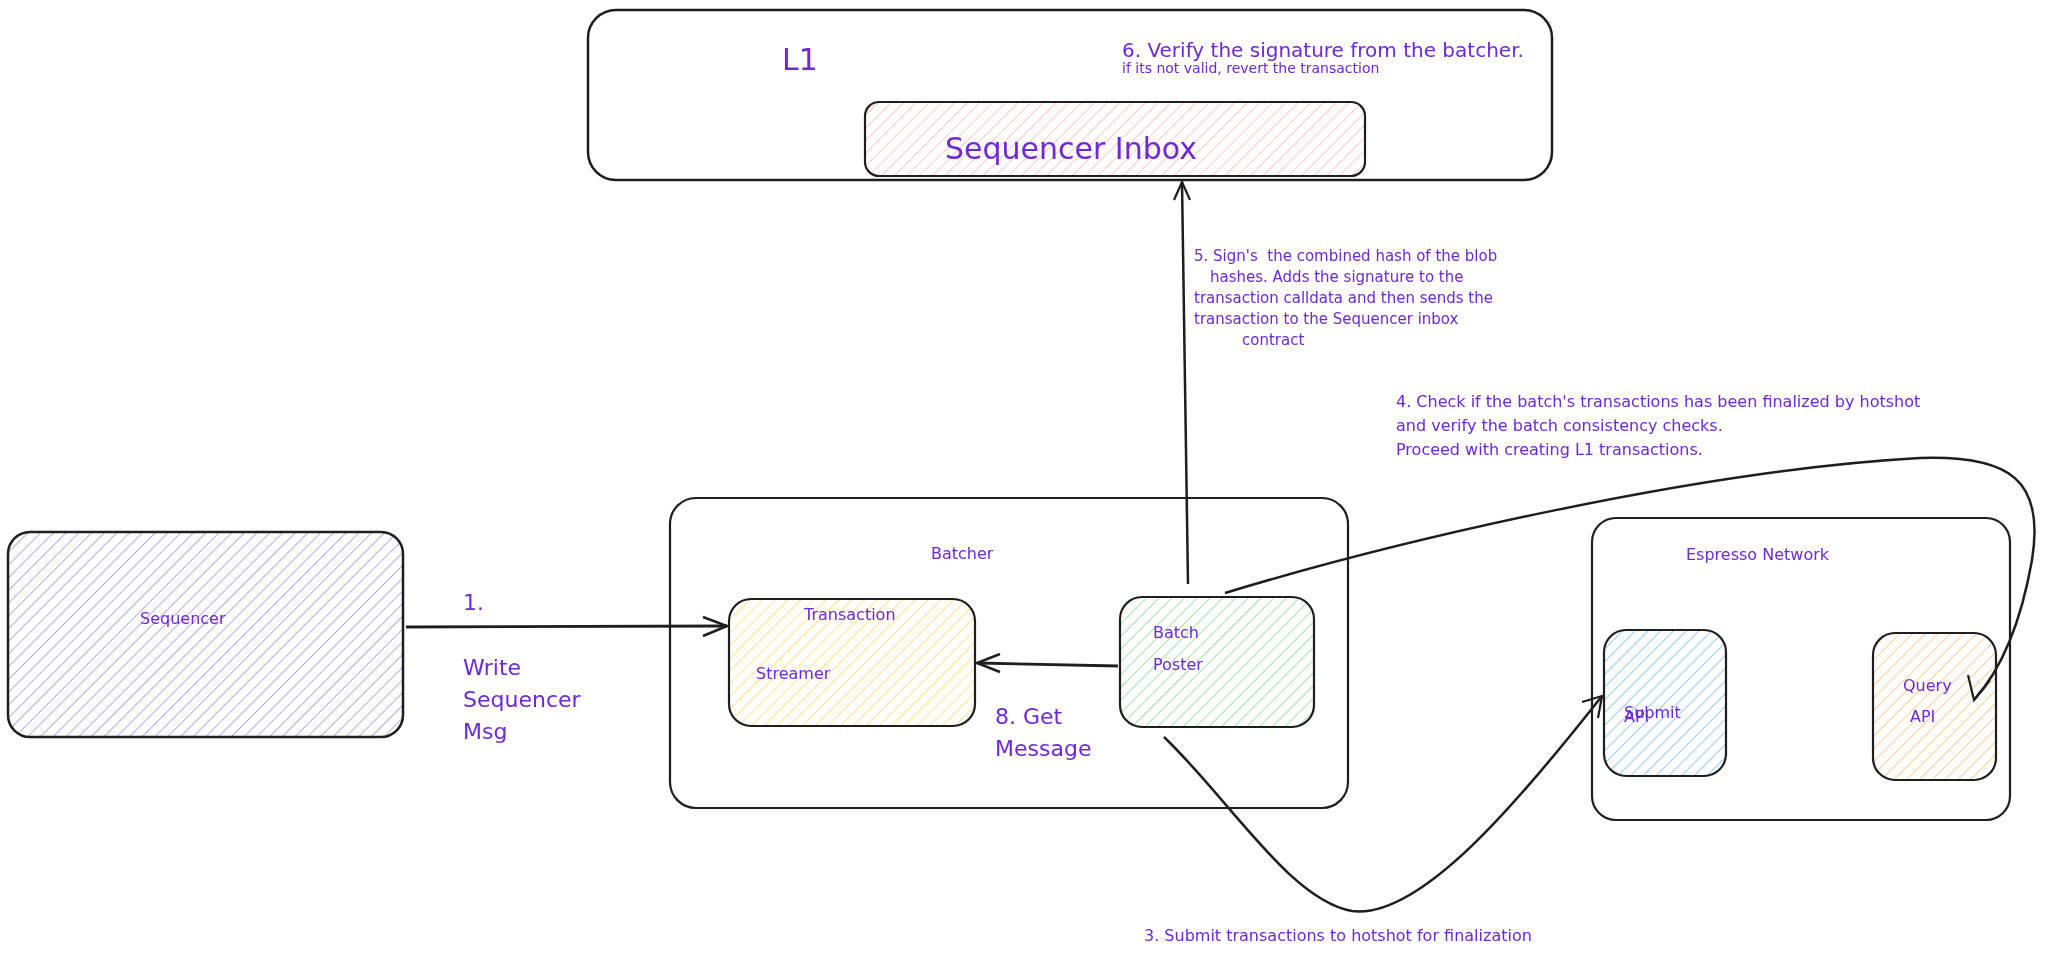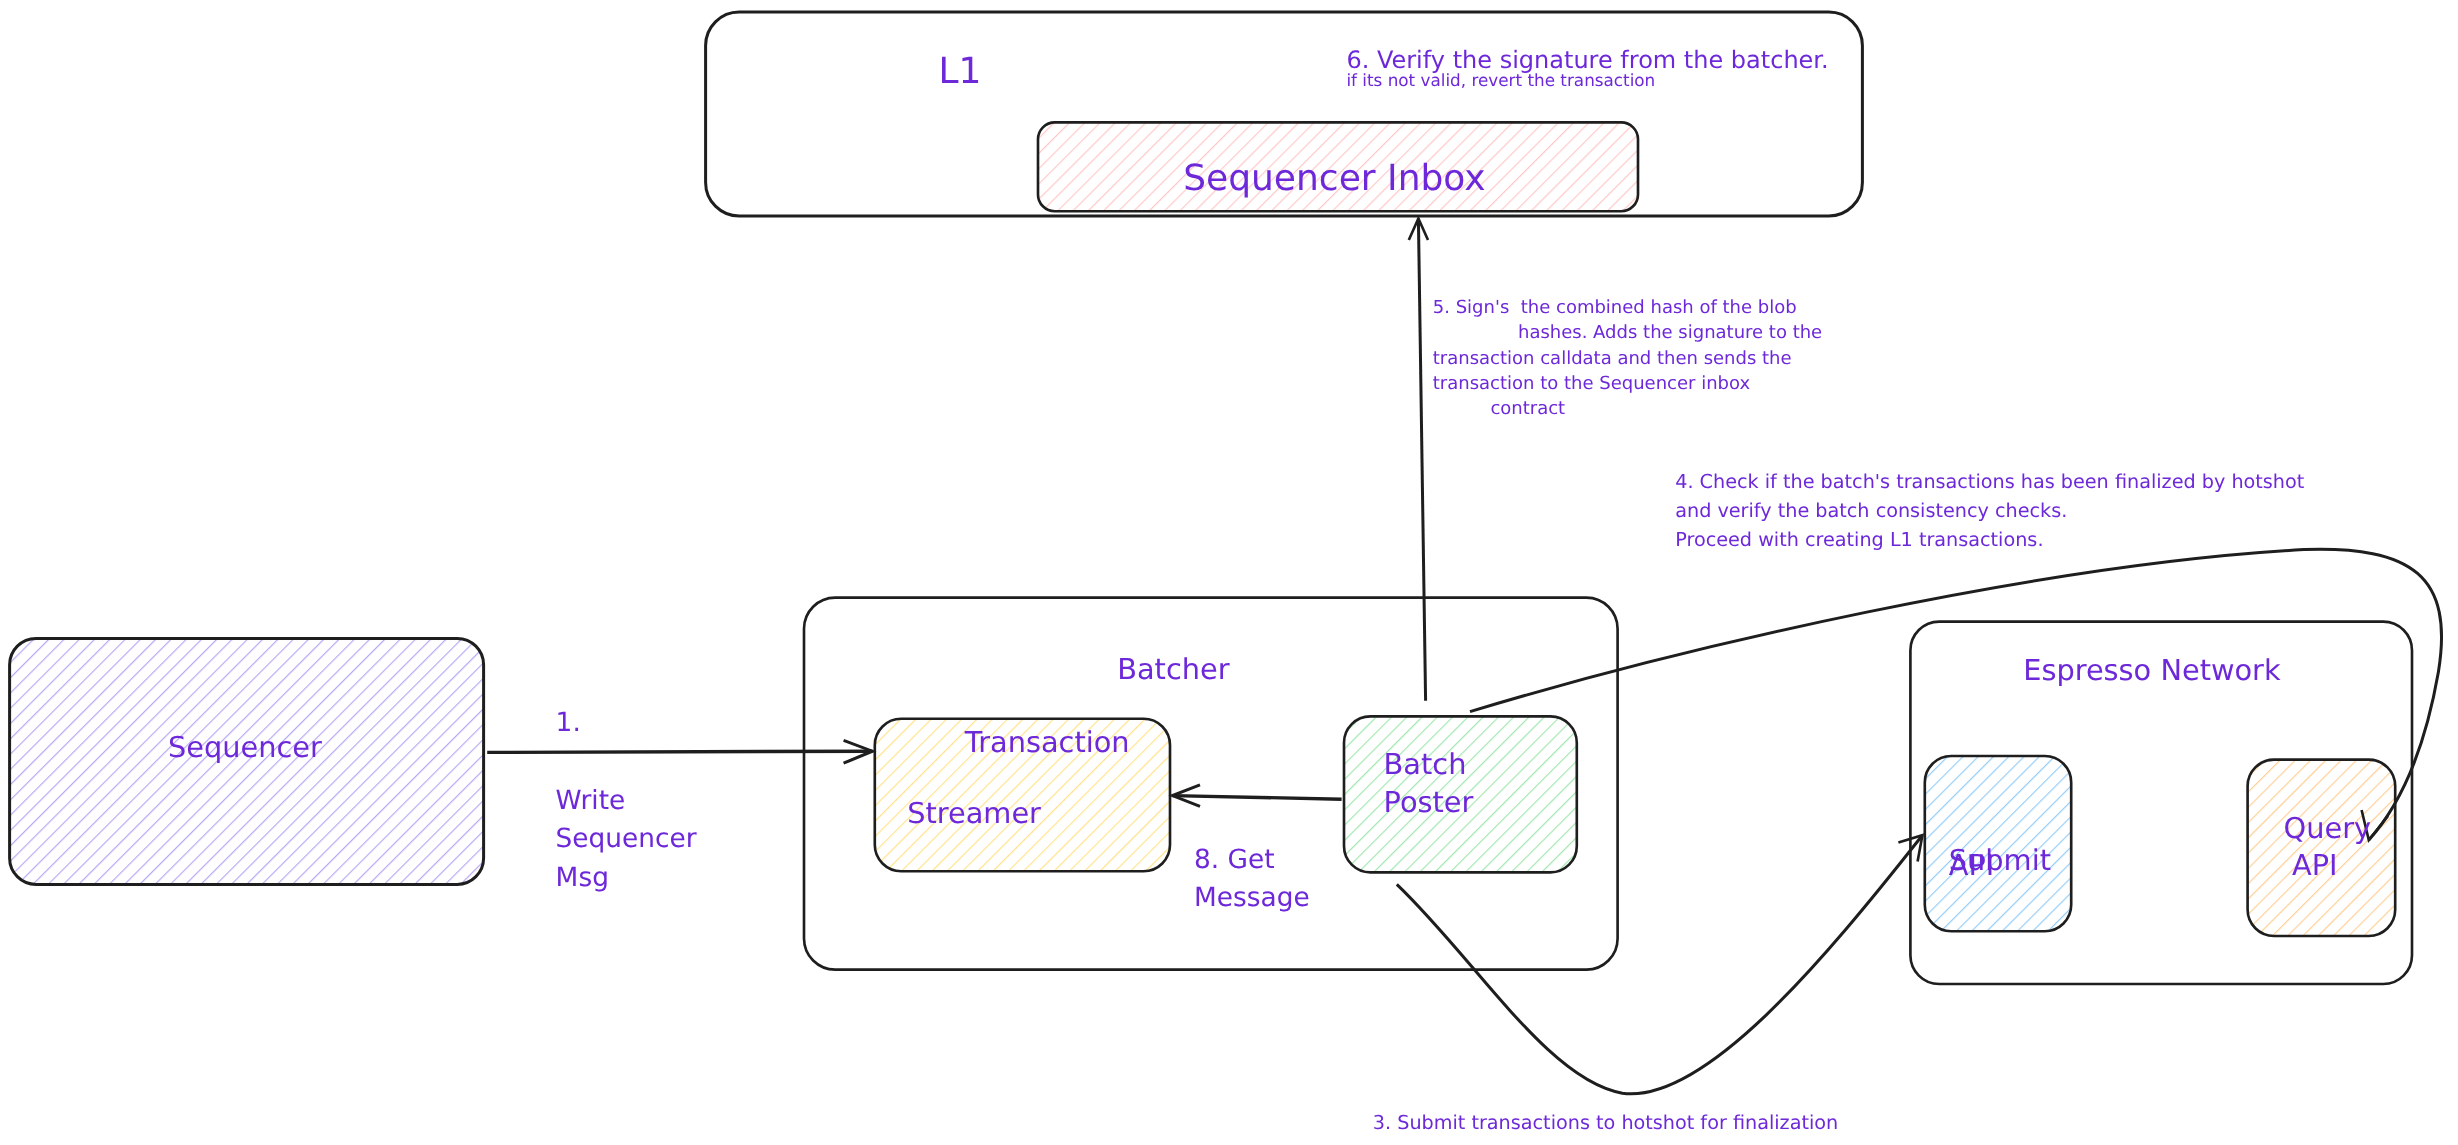--- a/index.html
+++ b/index.html
@@ -1,21 +1,21 @@
 <!DOCTYPE html>
 <html><head>
 <meta charset="utf-8">
 <style>
   html, body { margin: 0; padding: 0; background: #ffffff; }
   body { width: 2048px; height: 954px; position: relative; overflow: hidden;
          font-family: "DejaVu Sans", sans-serif; color: #1e1e1e; }
   #canvas { position: absolute; left: 0; top: 0; }
   .txt { position: absolute; white-space: pre; color: #6d28d9; font-family: "DejaVu Sans", sans-serif; }
   .lbl-lg { font-size: 30px; }
-  .lbl-md { font-size: 24px; }
+  .lbl-md { font-size: 16px; }
   .lbl-sm { font-size: 22px; }
   .note { font-size: 15px; line-height: 21px; }
   .note-lg { font-size: 16px; line-height: 23px; }
 </style>
 </head>
 <body>
 
 <svg id="canvas" width="2048" height="954" viewBox="0 0 2048 954">
   <defs>
     <pattern id="hatch-pink" patternUnits="userSpaceOnUse" width="9" height="9" patternTransform="rotate(45)">
@@ -72,21 +72,21 @@
   <g>
     <line x1="1188" y1="584" x2="1182" y2="182" stroke="#1e1e1e" stroke-width="2.5"></line>
     <polyline points="1174,200 1182,182 1190,200" fill="none" stroke="#1e1e1e" stroke-width="2.2"></polyline>
   </g>
 </svg>
 
 <div class="txt lbl-lg" style="left:782px; top:42px;">L1</div>
 <div class="txt lbl-md" style="left:931px; top:544px;">Batcher</div>
 <div class="txt lbl-md" style="left:1686px; top:545px;">Espresso Network</div>
 
-<div class="txt lbl-lg" style="left:945px; top:131px;margin-left:41px;">Sequencer Inbox</div>
+<div class="txt lbl-lg" style="left:945px; top:131px;">Sequencer Inbox</div>
 <div class="txt lbl-md" style="left:140px; top:609px;">Sequencer</div>
 <div class="txt lbl-md" style="left:756px; top:605px;margin-left:48px;">Transaction</div>
 <div class="txt lbl-md" style="left:756px; top:664px;">Streamer</div>
 <div class="txt lbl-md" style="left:1153px; top:623px;">Batch</div>
 <div class="txt lbl-md" style="left:1153px; top:655px;">Poster</div>
 <div class="txt lbl-md" style="left:1624px; top:676px;margin-top:27px;">Submit</div>
 <div class="txt lbl-md" style="left:1624px; top:707px;">API</div>
 <div class="txt lbl-md" style="left:1903px; top:676px;">Query</div>
 <div class="txt lbl-md" style="left:1910px; top:707px;">API</div>
 
@@ -98,19 +98,19 @@
 <div class="txt lbl-sm" style="left:995px; top:704px;">8. Get</div>
 <div class="txt lbl-sm" style="left:995px; top:736px;text-align:center;">Message</div>
 
 <div class="txt note-lg" style="left:1144px; top:924px;">3. Submit transactions to hotshot for finalization</div>
 
 <div class="txt note-lg" style="left:1396px; top:390px;">4. Check if the batch's transactions has been finalized by hotshot</div>
 <div class="txt note-lg" style="left:1396px; top:414px;">and verify the batch consistency checks.</div>
 <div class="txt note-lg" style="left:1396px; top:438px;">Proceed with creating L1 transactions.</div>
 
 <div class="txt note" style="left:1194px; top:246px;">5. Sign's  the combined hash of the blob</div>
-<div class="txt note" style="left:1265px; top:267px;">hashes. Adds the signature to the</div>
+<div class="txt note" style="left:1210px; top:267px;">hashes. Adds the signature to the</div>
 <div class="txt note" style="left:1194px; top:288px;">transaction calldata and then sends the</div>
 <div class="txt note" style="left:1194px; top:309px;">transaction to the Sequencer inbox</div>
 <div class="txt note" style="left:1194px; top:330px;margin-left:48px;">contract</div>
 
 <div class="txt note" style="left:1122px; top:40px; font-size:20px;">6. Verify the signature from the batcher.</div>
 <div class="txt note" style="left:1122px; top:58px; font-size:14px;">if its not valid, revert the transaction</div>
 
 </body></html>

